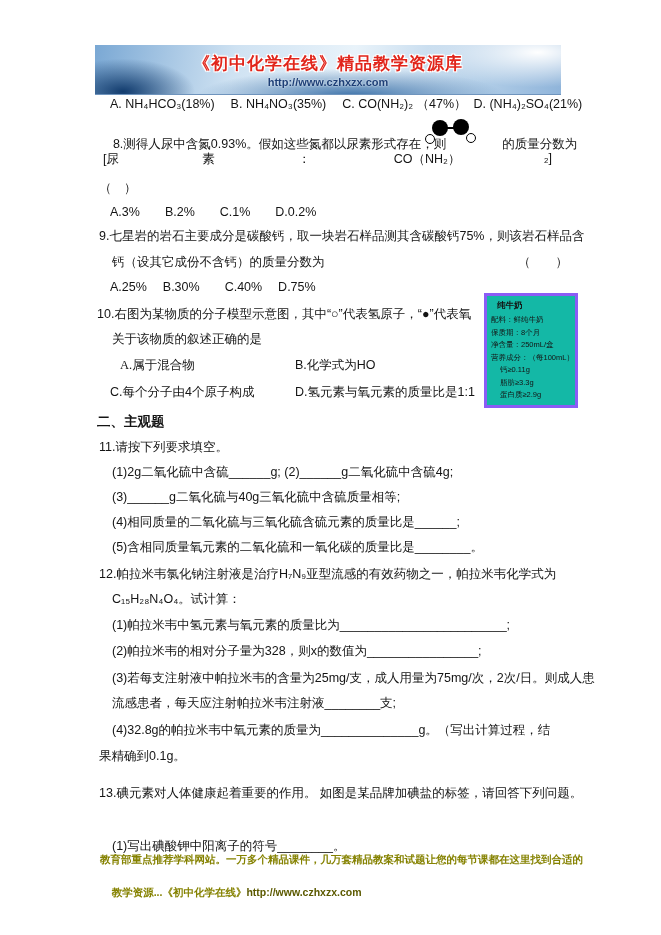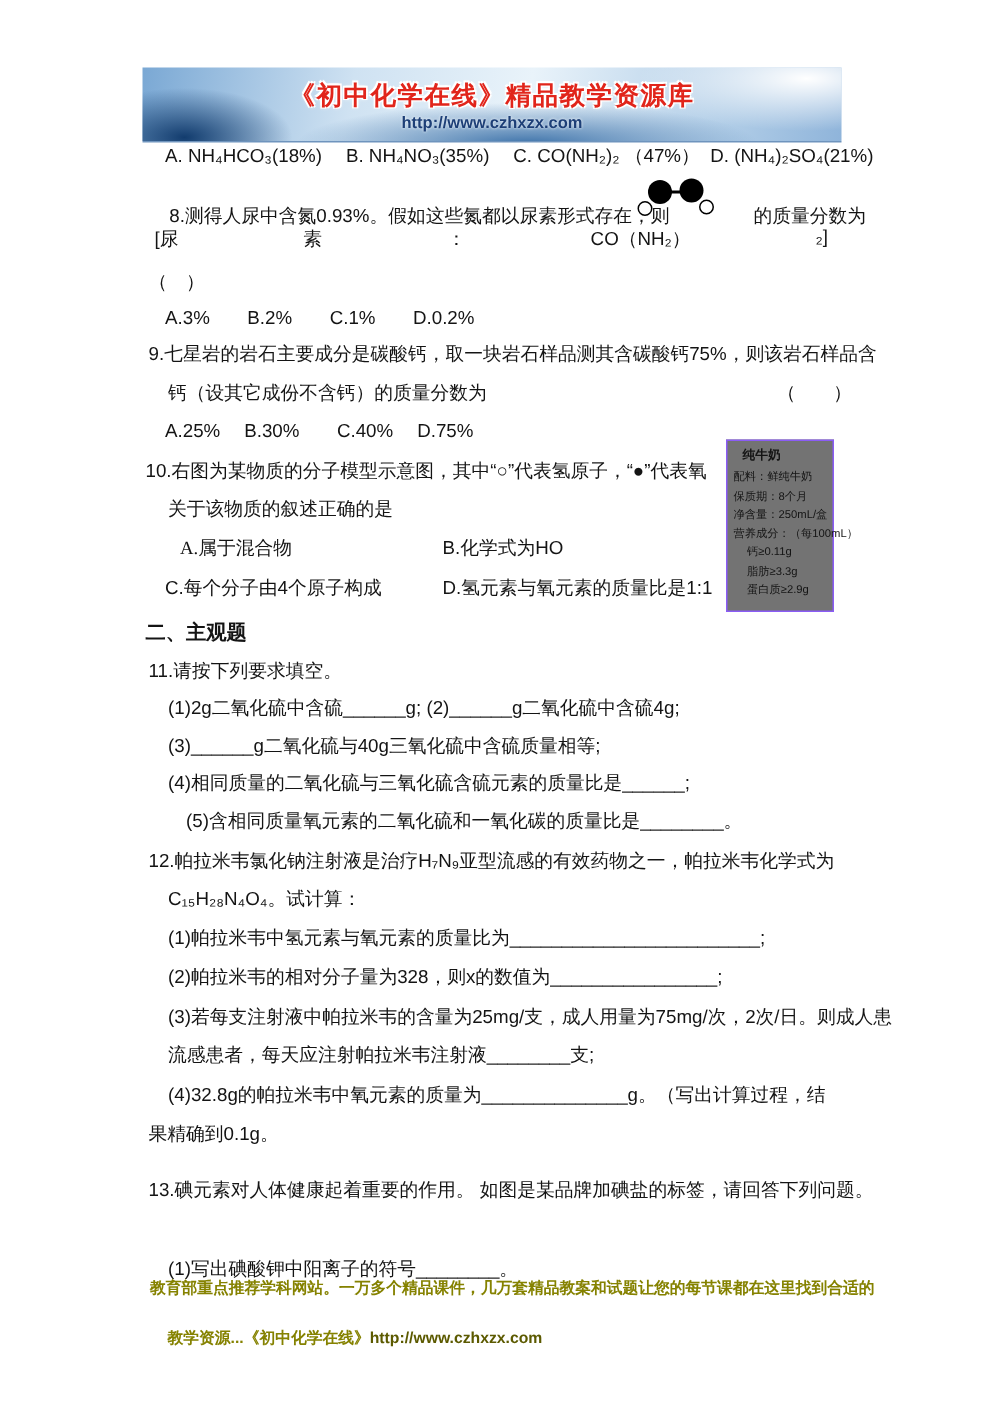--- a/index.html
+++ b/index.html
@@ -27,22 +27,22 @@
   .banner-url {
     font-size:11px; font-weight:bold; color:#1d3f77; margin-top:1px; white-space:pre;
     text-shadow:0 0 2px #ffffff;
   }
   .bracket-row {
     position:absolute; left:103px; top:151px; width:449px;
     display:flex; justify-content:space-between; white-space:pre;
   }
   .molecule { position:absolute; left:424px; top:114px; z-index:3; }
   .milk-box {
-    position:absolute; left:484px; top:293px; width:72px; height:115px;
-    border:1px solid #8b5cf6; background:#737373; z-index:5; padding:3px 2px 0 4px;
+    position:absolute; left:484px; top:293px; width:94px; height:115px;
+    border:3px solid #8b5cf6; background:#14b8a6; z-index:5; padding:3px 2px 0 4px;
   }
   .milk-title { font-size:8.5px; font-weight:bold; margin:1px 0 2px 6px; white-space:pre; }
   .milk-line { font-size:7.5px; line-height:12.5px; white-space:pre; }
   .milk-line.indent { margin-left:9px; }
   .section-title { font-weight:bold; font-size:13.5px; }
   .footer { color:#858200; font-weight:bold; font-size:10.5px; }
   .footer .url { color:#5c5a00; }
   .spacer-56 { display:inline-block; width:56px; }
 </style>
 </head>
@@ -102,21 +102,21 @@
     <div class="milk-line indent">脂肪≥3.3g</div>
     <div class="milk-line indent">蛋白质≥2.9g</div>
   </div>
 
   <div class="line section-title" style="left:97px; top:414px;">二、主观题</div>
 
   <div class="line" style="left:99px; top:440px;">11.请按下列要求填空。</div>
   <div class="line" style="left:112px; top:465px;">(1)2g二氧化硫中含硫______g; (2)______g二氧化硫中含硫4g;</div>
   <div class="line" style="left:112px; top:490px;">(3)______g二氧化硫与40g三氧化硫中含硫质量相等;</div>
   <div class="line" style="left:112px; top:515px;">(4)相同质量的二氧化硫与三氧化硫含硫元素的质量比是______;</div>
-  <div class="line" style="left:124px; top:540px;">(5)含相同质量氧元素的二氧化硫和一氧化碳的质量比是________。</div>
+  <div class="line" style="left:112px; top:540px;">(5)含相同质量氧元素的二氧化硫和一氧化碳的质量比是________。</div>
 
   <div class="line" style="left:99px; top:567px;">12.帕拉米韦氯化钠注射液是治疗H₇N₉亚型流感的有效药物之一，帕拉米韦化学式为</div>
   <div class="line" style="left:112px; top:592px;">C₁₅H₂₈N₄O₄。试计算：</div>
   <div class="line" style="left:112px; top:618px;">(1)帕拉米韦中氢元素与氧元素的质量比为________________________;</div>
   <div class="line" style="left:112px; top:644px;">(2)帕拉米韦的相对分子量为328，则x的数值为________________;</div>
   <div class="line" style="left:112px; top:671px;">(3)若每支注射液中帕拉米韦的含量为25mg/支，成人用量为75mg/次，2次/日。则成人患</div>
   <div class="line" style="left:112px; top:696px;">流感患者，每天应注射帕拉米韦注射液________支;</div>
   <div class="line" style="left:112px; top:723px;">(4)32.8g的帕拉米韦中氧元素的质量为______________g。（写出计算过程，结</div>
   <div class="line" style="left:99px; top:749px;">果精确到0.1g。</div>
 

